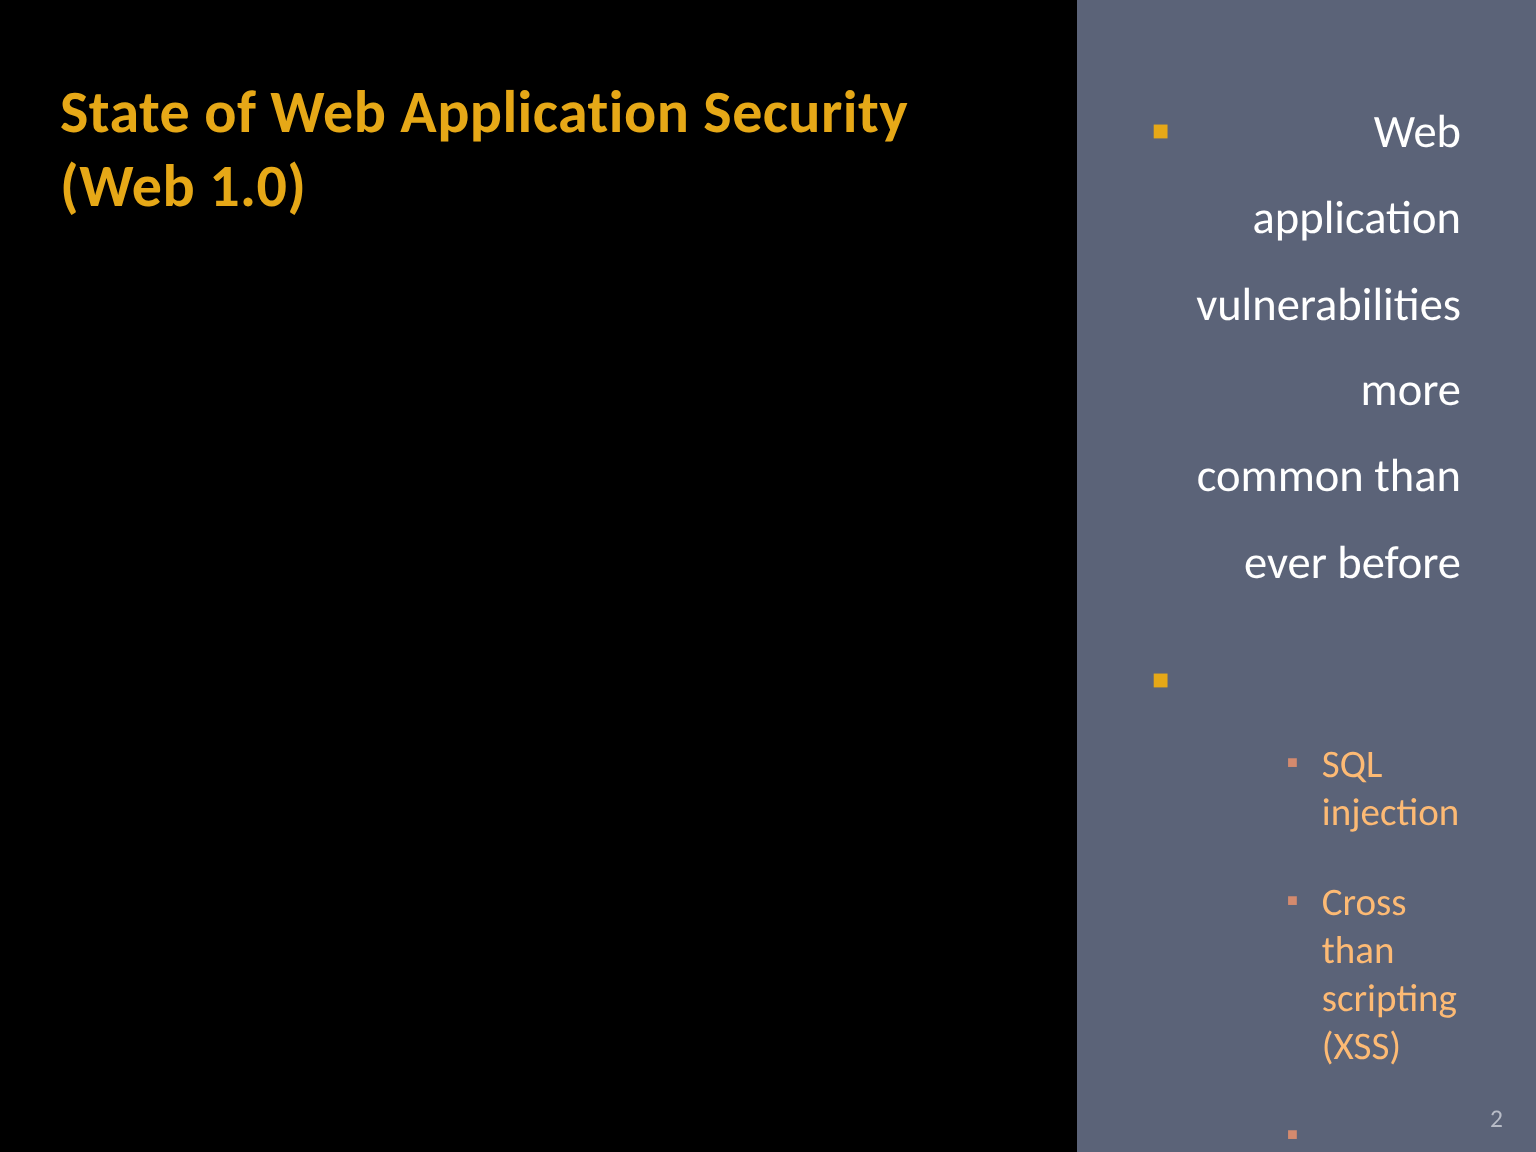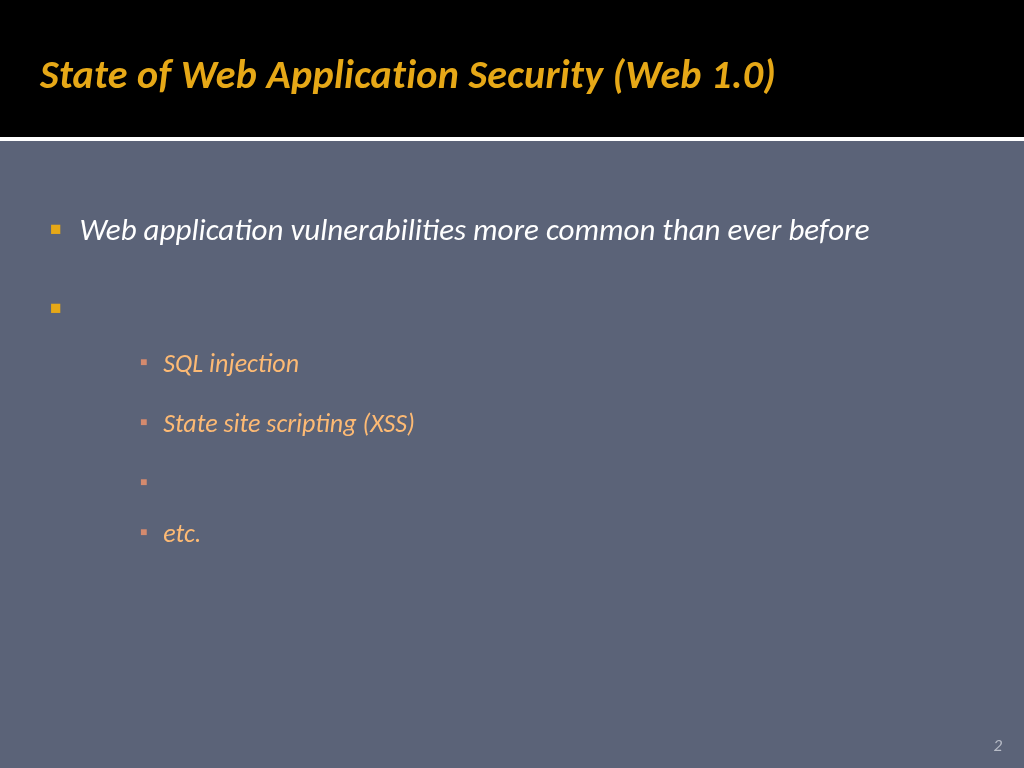--- a/index.html
+++ b/index.html
@@ -11,22 +11,20 @@
       width: 1024px;
       height: 768px;
       font-family: Calibri, 'Segoe UI', Arial, sans-serif;
       overflow: hidden;
       background: #5b6378;
     }
     .slide {
       width: 100%;
       height: 100%;
       display: flex;
-      flex-direction: column;
-      font-style: italic;
     }
     .header {
       background: #000000;
       padding: 50px 40px 38px 40px;
     }
     .title {
       color: #e6a817;
       font-size: 40px;
       font-weight: bold;
       letter-spacing: 0.3px;
@@ -51,20 +49,21 @@
     .bullet-main-marker {
       color: #e6a817;
       font-size: 19px;
       margin-right: 18px;
       margin-top: 10px;
       flex-shrink: 0;
     }
     .bullet-main-text {
       font-size: 31px;
       color: #ffffff;
+      text-align: right;
     }
     .bullet-sub {
       display: flex;
       align-items: flex-start;
       margin-left: 90px;
       margin-bottom: 28px;
     }
     .bullet-sub-marker {
       color: #d48a6e;
       font-size: 12px;
@@ -106,21 +105,21 @@
       <span class="bullet-main-marker">■</span>
     </div>
 
     <div class="sub-list">
       <div class="bullet-sub">
         <span class="bullet-sub-marker">■</span>
         <span class="bullet-sub-text">SQL injection</span>
       </div>
       <div class="bullet-sub">
         <span class="bullet-sub-marker">■</span>
-        <span class="bullet-sub-text">State site scripting (XSS)</span>
+        <span class="bullet-sub-text">Cross than scripting (XSS)</span>
       </div>
       <div class="bullet-sub">
         <span class="bullet-sub-marker">■</span>
       </div>
       <div class="bullet-sub">
         <span class="bullet-sub-marker">■</span>
         <span class="bullet-sub-text">etc.</span>
       </div>
     </div>
 

